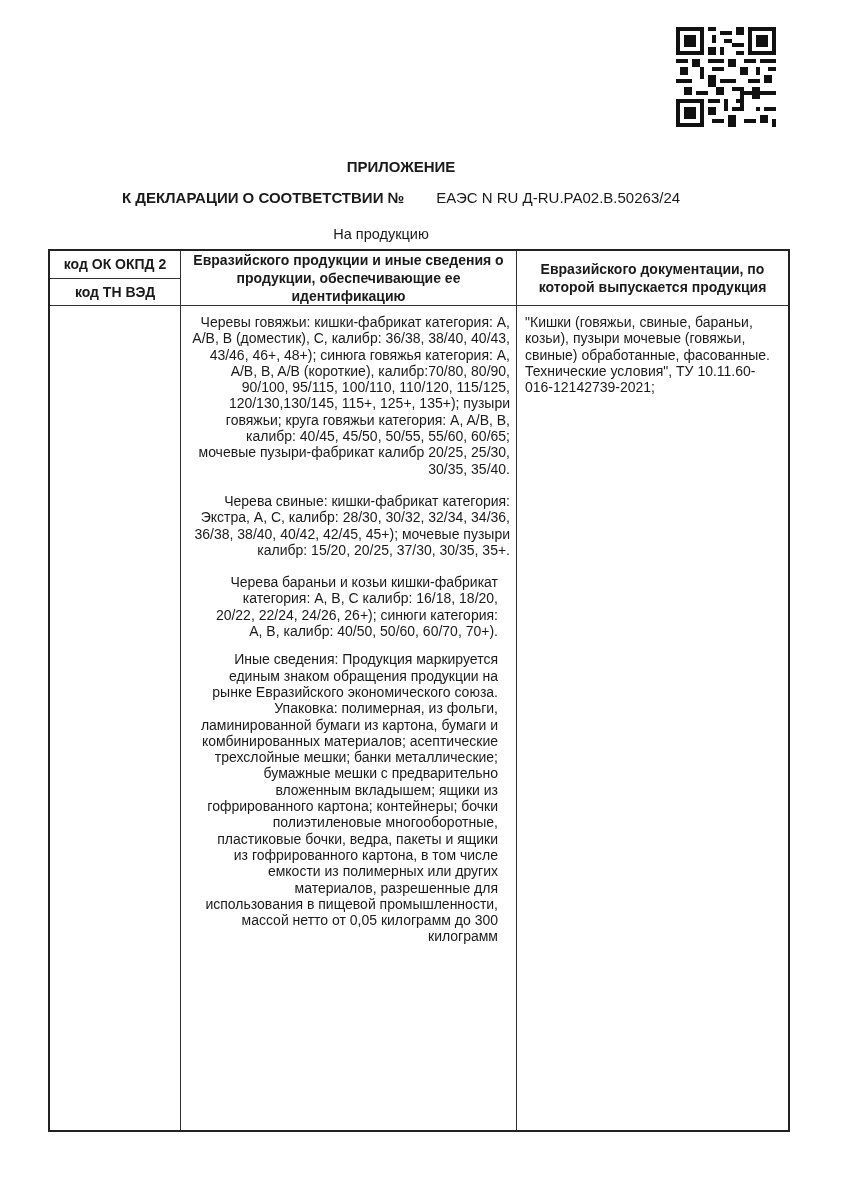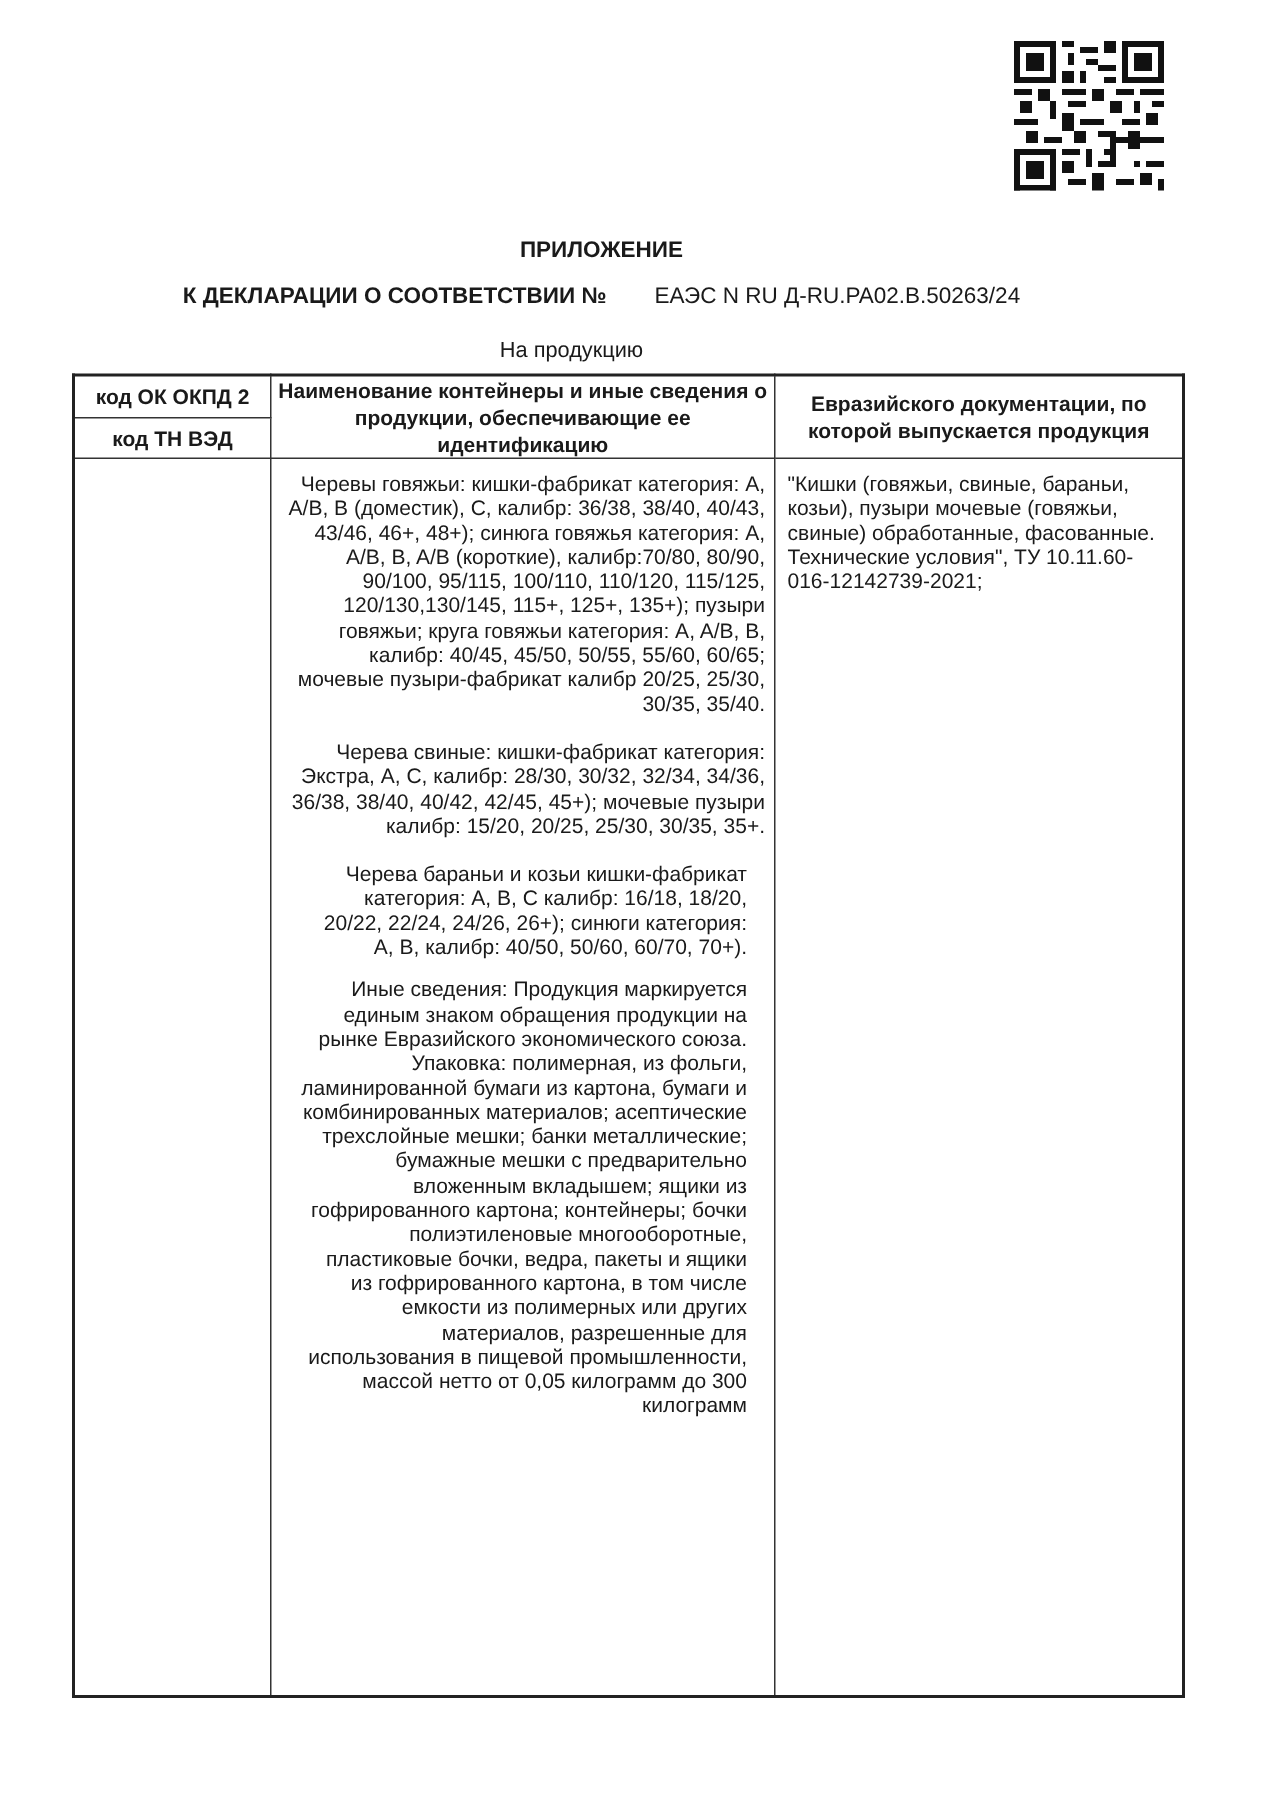--- a/index.html
+++ b/index.html
@@ -101,30 +101,30 @@
 <div class="title" id="t1">ПРИЛОЖЕНИЕ</div>
 <div class="title" id="t2">
   <span>К ДЕКЛАРАЦИИ О СООТВЕТСТВИИ №</span><span class="num">ЕАЭС N RU Д-RU.PA02.B.50263/24</span>
 </div>
 <div class="title" id="t3">На продукцию</div>
 
 <table class="main">
   <tbody>
       <tr>
     <td class="c1 hdr h1a">код ОК ОКПД 2</td>
-    <td class="c2 hdr hmid" rowspan="2">Наименование контейнеры и иные сведения о продукции, обеспечивающие ее идентификацию</td>
+    <td class="c2 hdr hmid" rowspan="2">Евразийского продукции и иные сведения о продукции, обеспечивающие ее идентификацию</td>
     <td class="c3 hdr hmid" rowspan="2">Евразийского документации, по которой выпускается продукция</td>
   </tr>
   <tr>
     <td class="c1 hdr h1b">код ТН ВЭД</td>
   </tr>
   <tr>
     <td class="c1"></td>
     <td class="c2 body-text">
       <p class="para">Черевы говяжьи: кишки-фабрикат категория: A, A/B, B (доместик), C, калибр: 36/38, 38/40, 40/43, 43/46, 46+, 48+); синюга говяжья категория: A, A/B, B, A/B (короткие), калибр:70/80, 80/90, 90/100, 95/115, 100/110, 110/120, 115/125, 120/130,130/145, 115+, 125+, 135+); пузыри говяжьи; круга говяжьи категория: A, A/B, B, калибр:  40/45, 45/50, 50/55, 55/60, 60/65; мочевые пузыри-фабрикат калибр  20/25, 25/30, 30/35, 35/40.</p>
-      <p class="para">Черева свиные: кишки-фабрикат категория: Экстра, A, C,  калибр: 28/30, 30/32, 32/34, 34/36, 36/38, 38/40, 40/42, 42/45, 45+); мочевые пузыри калибр: 15/20, 20/25, 25/30, 30/35, 35+.</p>
+      <p class="para">Черева свиные: кишки-фабрикат категория: Экстра, A, C,  калибр: 28/30, 30/32, 32/34, 34/36, 36/38, 38/40, 40/42, 42/45, 45+); мочевые пузыри калибр: 15/20, 20/25, 37/30, 30/35, 35+.</p>
       <p class="para last">Черева бараньи и козьи кишки-фабрикат категория: A, B, C калибр: 16/18, 18/20, 20/22, 22/24, 24/26, 26+); синюги категория: A, B,  калибр: 40/50, 50/60, 60/70, 70+).</p>
       <p class="para last"><b>Иные сведения:</b><span> Продукция маркируется единым знаком обращения продукции на рынке Евразийского экономического союза. Упаковка: полимерная, из фольги, ламинированной бумаги из картона, бумаги и комбинированных материалов; асептические трехслойные мешки; банки металлические; бумажные мешки с предварительно вложенным вкладышем; ящики из гофрированного картона; контейнеры; бочки полиэтиленовые многооборотные, пластиковые бочки, ведра, пакеты и ящики из гофрированного картона, в том числе емкости из полимерных или других материалов, разрешенные для использования в пищевой промышленности, массой нетто от 0,05 килограмм до 300 килограмм</span></p>
     </td>
     <td class="c3 doc-text">"Кишки (говяжьи, свиные, бараньи, козьи), пузыри мочевые (говяжьи, свиные) обработанные, фасованные. Технические условия", ТУ  10.11.60-016-12142739-2021;</td>
   </tr>
 </tbody>
   </table>
 
 </body></html>

